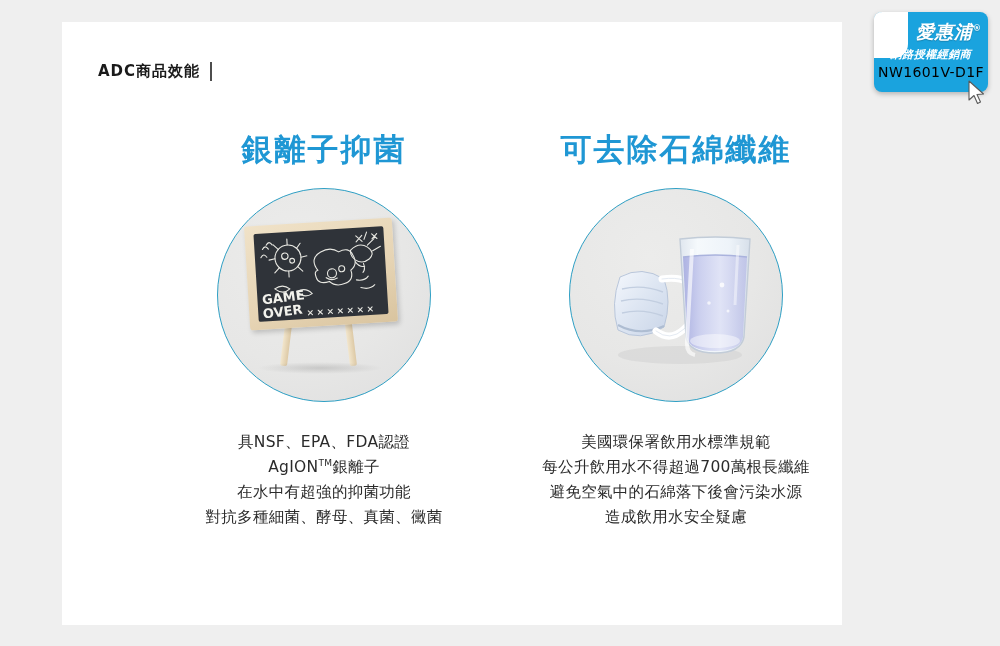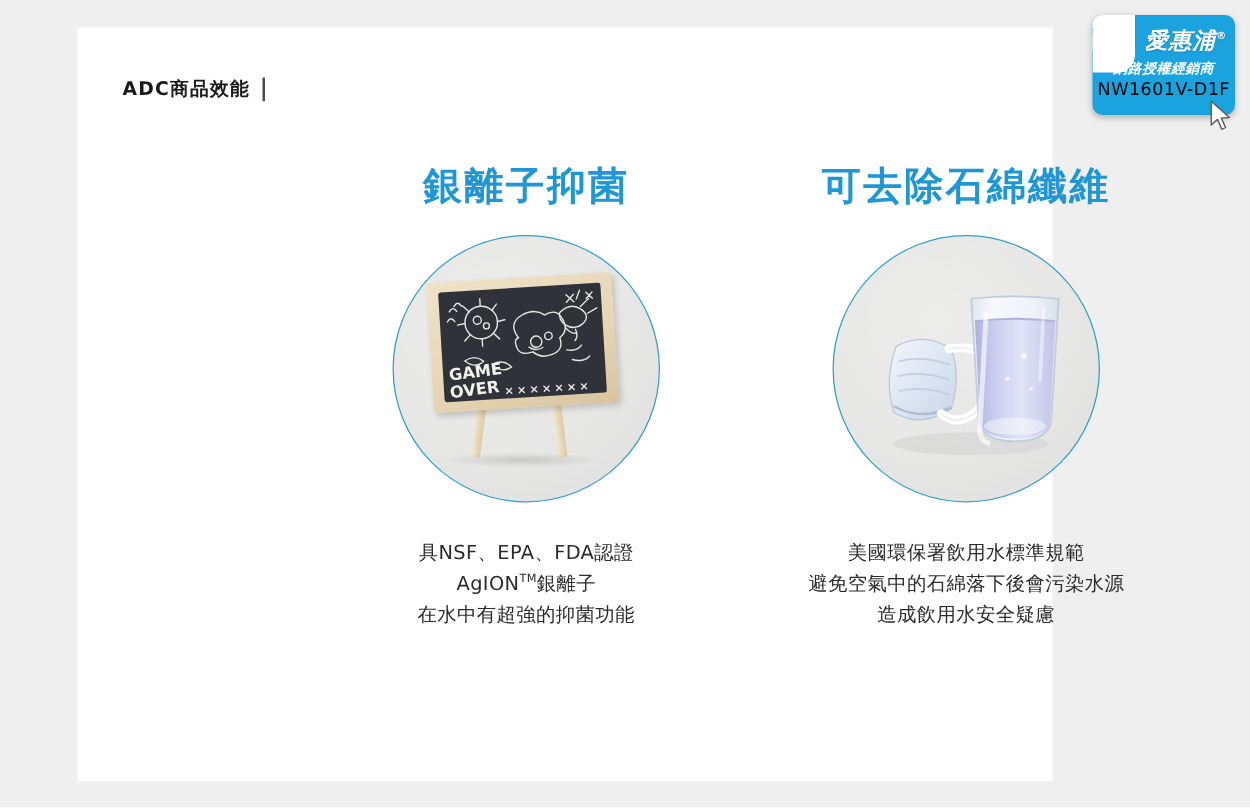--- a/index.html
+++ b/index.html
@@ -48,21 +48,21 @@
     background: #4d4d4d;
   }
 
   
   .features {
     position: absolute;
     left: 0;
     top: 110px;
     width: 876px;
     display: flex;
-    justify-content: flex-end;
+    justify-content: center;
     gap: 22px;
   }
   .feature {
     width: 330px;
     display: flex;
     flex-direction: column;
     align-items: center;
   }
   .feature-heading {
     font-size: 31px;
@@ -321,20 +321,21 @@
             </div>
           </div>
           <div class="easel-shadow"></div>
         </div>
       </div>
 
       <div class="caption">
         <span class="line">具NSF、EPA、FDA認證</span>
         <span class="line"><span>AgION</span><sup>TM</sup><span>銀離子</span></span>
         <span class="line">在水中有超強的抑菌功能</span>
+        <span class="line">對抗多種細菌、酵母、真菌、黴菌</span>
       </div>
     </div>
 
     <div class="feature">
       <div class="feature-heading">可去除石綿纖維</div>
 
       <div class="circle">
         <div class="glassart">
           <svg width="176" height="160" viewBox="0 0 176 160">
             <defs>
@@ -379,20 +380,21 @@
               <circle cx="134" cy="70" r="2.4" fill="#ffffff" opacity=".8"></circle>
               <circle cx="121" cy="88" r="1.8" fill="#ffffff" opacity=".7"></circle>
               <circle cx="140" cy="96" r="1.5" fill="#ffffff" opacity=".7"></circle>
             </g>
           </svg>
         </div>
       </div>
 
       <div class="caption">
         <span class="line">美國環保署飲用水標準規範</span>
+        <span class="line">每公升飲用水不得超過700萬根長纖維</span>
         <span class="line">避免空氣中的石綿落下後會污染水源</span>
         <span class="line">造成飲用水安全疑慮</span>
       </div>
     </div>
 
   </div>
 </div>
 
 <div class="badge">
   <div class="badge-inner">

